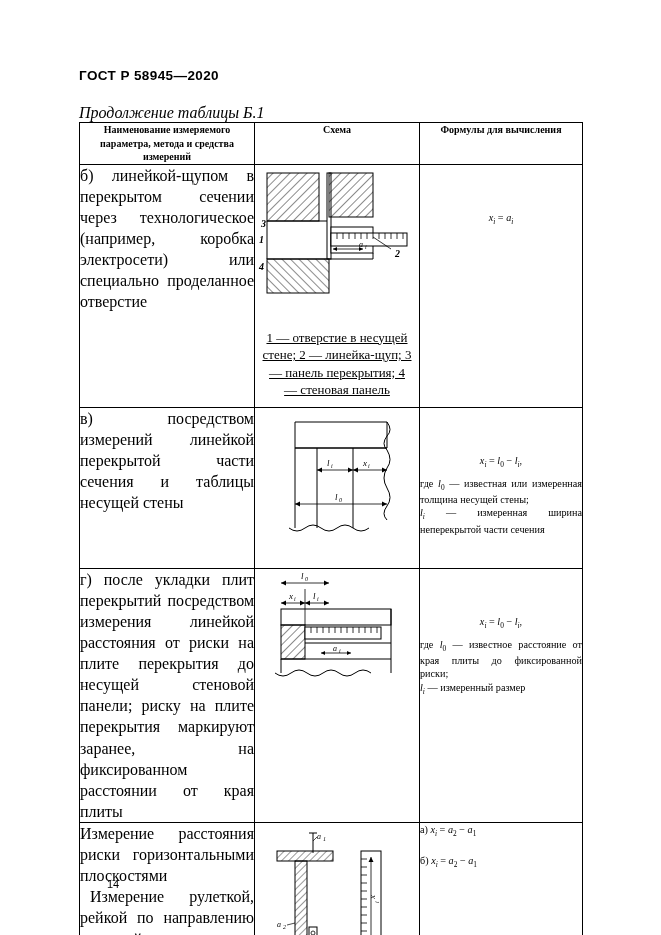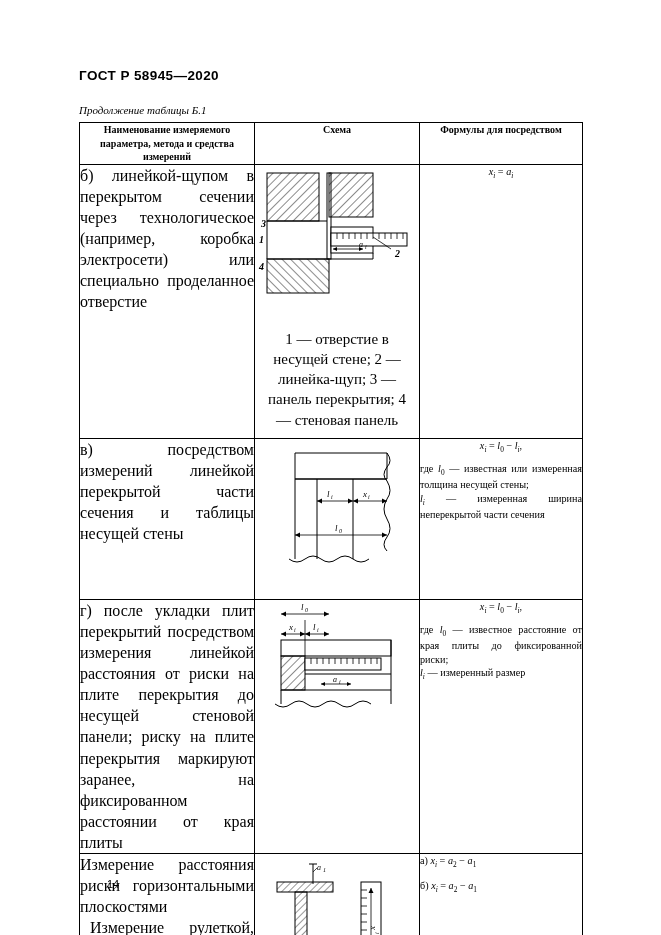--- a/index.html
+++ b/index.html
@@ -29,21 +29,21 @@
     font-weight: bold;
     font-size: 13.5px;
     letter-spacing: 0.4px;
   }
   .table-caption {
     position: absolute;
     left: 79px;
     top: 92px;
     font-family: "Liberation Serif", serif;
     font-style: italic;
-    font-size: 11px;
+    font-size: 16px;
   }
   table.main {
     position: absolute;
     left: 79px;
     top: 110px;
     width: 503px;
     border-collapse: collapse;
     table-layout: fixed;
   }
   table.main td, table.main th {
@@ -74,33 +74,35 @@
   .formula {
     font-family: "Liberation Serif", serif;
     font-size: 10.2px;
     line-height: 1.35;
     padding: 8px 8px 8px 9px;
     text-align: justify;
   }
   .formula .ctr {
     text-align: center;
     margin-bottom: 7px;
+    margin-top: 46px;
   }
   .sub { font-size: 7.4px; vertical-align: sub; }
   .ital { font-style: italic; }
   .schema-cell {
     text-align: center;
     padding: 0;
     position: relative;
   }
   .legend {
     font-family: "Liberation Serif", serif;
-    font-size: 15px;
+    font-size: 13px;
     line-height: 1.35;
     padding: 4px 6px 8px 6px;
+    text-decoration: underline;
   }
   .pagenum {
     position: absolute;
     left: 79px;
     top: 866px;
     font-family: "Liberation Sans", sans-serif;
     font-size: 11px;
     margin-left: 28px;
   }
   svg { display: block; margin: 0 auto; }
@@ -116,21 +118,21 @@
   <table class="main">
     <colgroup>
       <col class="col1">
         <col class="col2">
         <col class="col3">
     </colgroup>
     <thead>
       <tr>
         <th class="hdr-cell">Наименование измеряемого параметра, метода и средства измерений</th>
         <th class="hdr-cell">Схема</th>
-        <th class="hdr-cell">Формулы для посредством</th>
+        <th class="hdr-cell">Формулы для вычисления</th>
       </tr>
     </thead>
     <tbody>
 
       <tr>
         <td class="desc">б) линейкой-щупом в перекрытом сечении через технологическое (например, коробка электросети) или специально проделанное отверстие</td>
         <td class="schema-cell">
           <svg width="164" height="160" viewBox="0 0 164 160">
             <defs>
               <pattern id="hatchA" width="6" height="6" patternTransform="rotate(45)" patternUnits="userSpaceOnUse">
@@ -369,21 +371,21 @@
             <text x="120" y="76" font-family="Liberation Serif, serif" font-size="9" font-style="italic" transform="rotate(-90 120 76)">x</text>
             <text x="124" y="80" font-family="Liberation Serif, serif" font-size="6" font-style="italic" transform="rotate(-90 124 80)">i</text>
             <rect x="110" y="120" width="8" height="10" fill="none" stroke="#000" stroke-width="1"></rect>
             <circle cx="114" cy="125" r="2" fill="none" stroke="#000" stroke-width="0.8"></circle>
             <text x="96" y="124" font-family="Liberation Serif, serif" font-size="8" font-style="italic">a</text>
             <text x="102" y="126" font-family="Liberation Serif, serif" font-size="6" font-style="italic">2</text>
             <text x="111" y="140" font-family="Liberation Serif, serif" font-size="9" font-weight="bold" font-style="italic">б</text>
           </svg>
         </td>
         <td class="formula">
-          <div style="margin-bottom:9px;">
+          <div style="margin-bottom:15px;">
             а) <span class="ital">x</span><span class="sub ital">i</span> = <span class="ital">a</span><span class="sub">2</span> − <span class="ital">a</span><span class="sub">1</span>
           </div>
           <div>
             б) <span class="ital">x</span><span class="sub ital">i</span> = <span class="ital">a</span><span class="sub">2</span> − <span class="ital">a</span><span class="sub">1</span>
           </div>
         </td>
       </tr>
 
     </tbody>
   </table>

